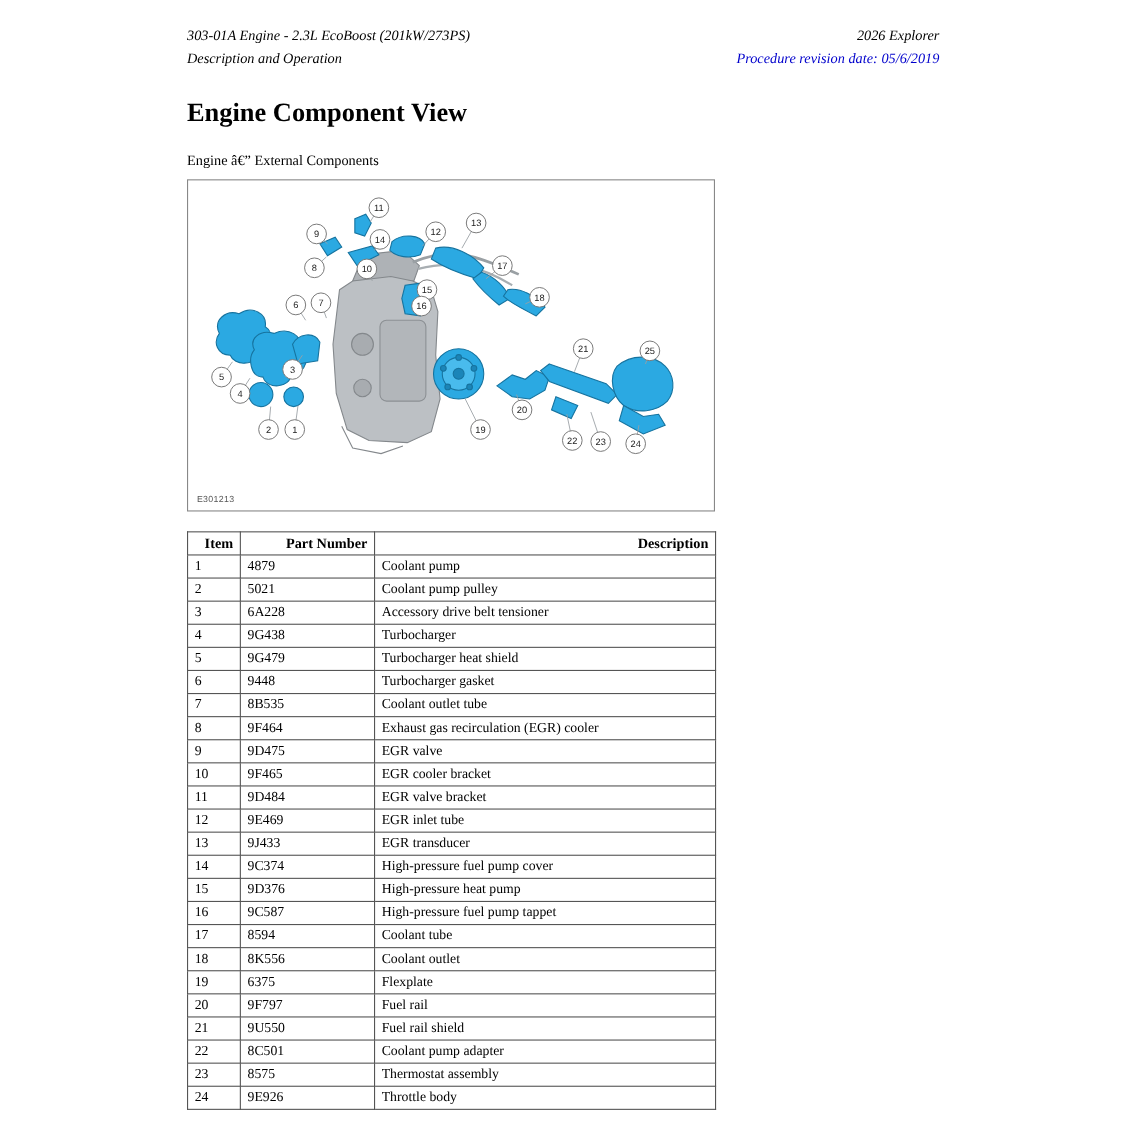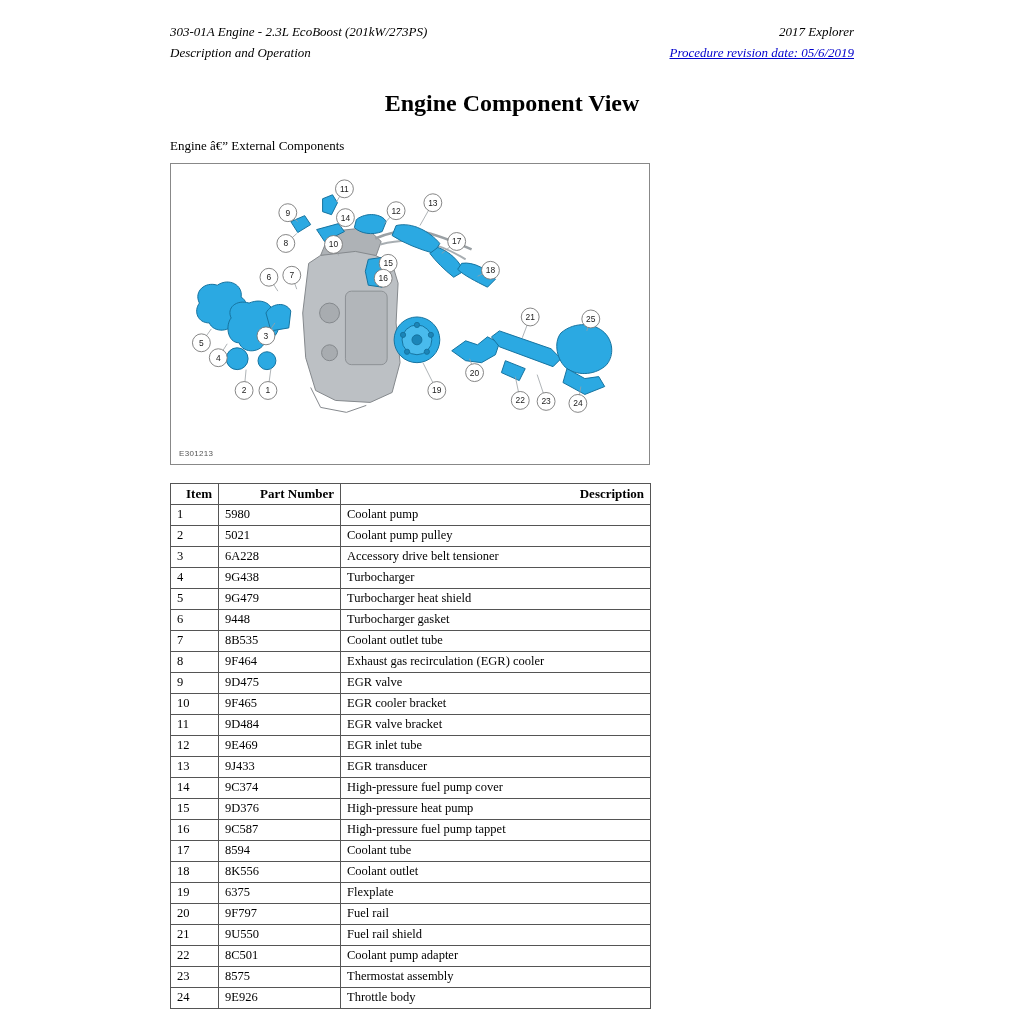--- a/index.html
+++ b/index.html
@@ -4,23 +4,23 @@
 <style>
   * { margin:0; padding:0; box-sizing:border-box; }
   html,body { width:1024px; height:1024px; overflow:hidden; background:#ffffff;
               font-family:"Liberation Serif", serif; color:#000; }
   .page { position:relative; width:1024px; height:1024px; }
   .content { position:absolute; left:170px; top:22px; width:684px; }
 
   .doc-header { display:flex; justify-content:space-between; font-size:13px;
                 font-style:italic; line-height:1.6; }
   .doc-header .hdr-right { text-align:right; }
-  .rev-link { color:#0000cc; text-decoration:underline; font-style:italic; cursor:pointer; }
-
-  .page-title { text-align:center; font-size:24px; font-weight:bold; margin-top:26px; }
+  .rev-link { color:#0000cc; font-style:italic; cursor:pointer; }
+
+  .page-title { text-align:left; font-size:24px; font-weight:bold; margin-top:26px; }
 
   .fig-caption { font-size:13px; font-weight:normal; margin-top:21px; }
 
   .figure-box { margin-top:9px; width:480px; height:302px; border:1px solid #888;
                 position:relative; background:#fff; }
   .figure-box svg { display:block; width:100%; height:100%; }
   .fig-label { position:absolute; left:8px; bottom:6px; font-size:8px; color:#555;
                font-family:"Liberation Sans", sans-serif; letter-spacing:.3px; }
 
   table.parts { margin-top:18px; width:480px; border-collapse:collapse;
@@ -42,21 +42,21 @@
 
 <div class="page">
   <div class="content">
 
     <div class="doc-header">
       <div class="hdr-left">
         <div>303-01A Engine - 2.3L EcoBoost (201kW/273PS)</div>
         <div>Description and Operation</div>
       </div>
       <div class="hdr-right">
-        <div>2017 Explorer</div>
+        <div>2026 Explorer</div>
         <div><a class="rev-link">Procedure revision date: 05/6/2019</a></div>
       </div>
     </div>
 
     <h1 class="page-title">Engine Component View</h1>
 
     <div class="fig-caption">Engine â€” External Components</div>
 
     <div class="figure-box">
       <svg viewBox="0 0 480 302">
@@ -190,21 +190,21 @@
       <thead>
         <tr>
           <th class="col-item">Item</th>
           <th class="col-part">Part Number</th>
           <th class="col-desc">Description</th>
         </tr>
       </thead>
       <tbody>
           <tr>
             <td class="col-item">1</td>
-            <td class="col-part">5980</td>
+            <td class="col-part">4879</td>
             <td class="col-desc">Coolant pump</td>
           </tr>
           <tr>
             <td class="col-item">2</td>
             <td class="col-part">5021</td>
             <td class="col-desc">Coolant pump pulley</td>
           </tr>
           <tr>
             <td class="col-item">3</td>
             <td class="col-part">6A228</td>

